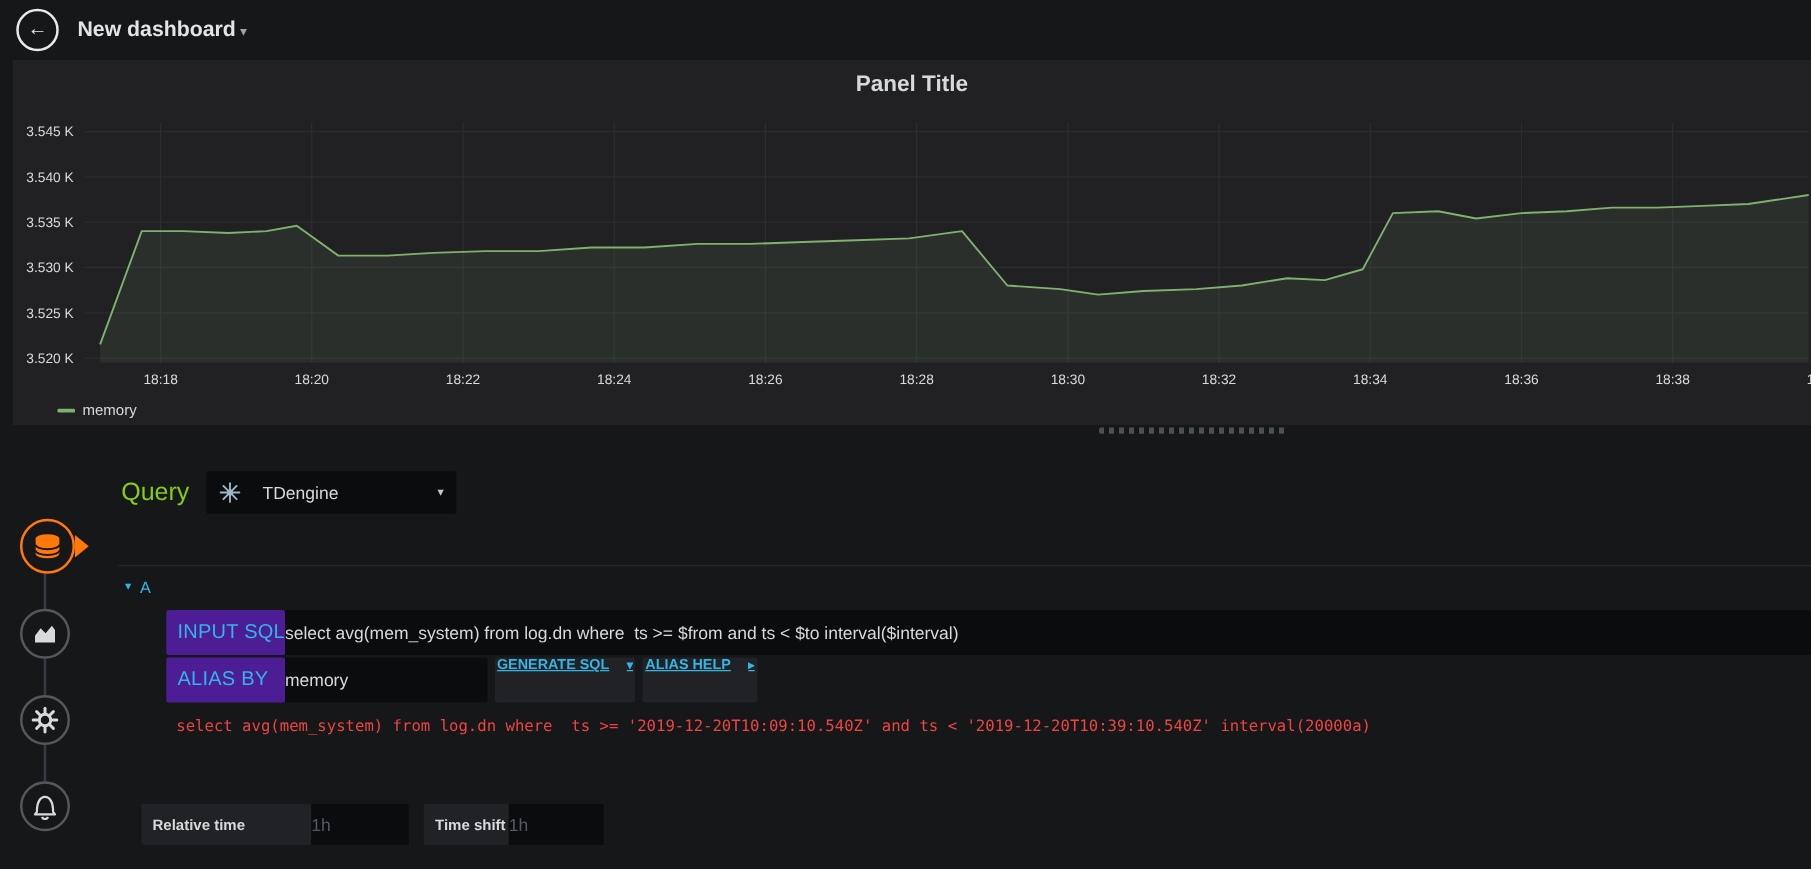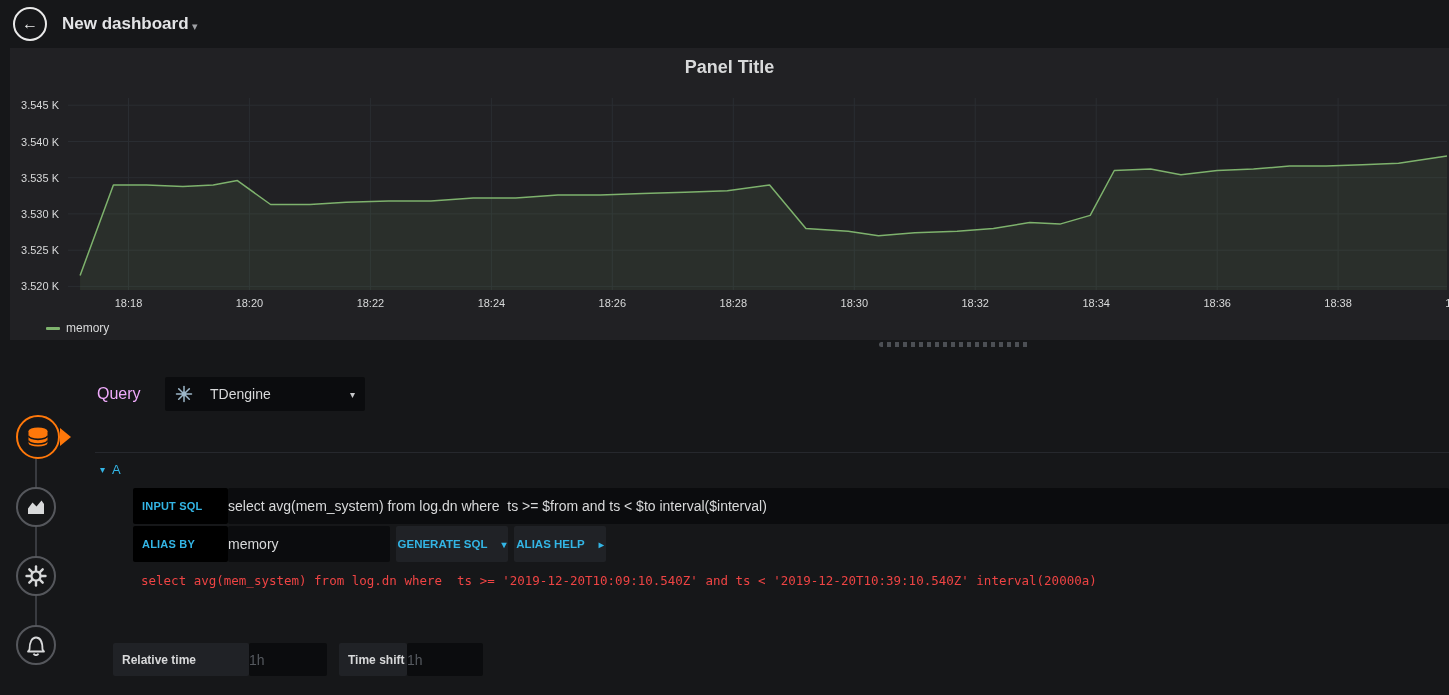--- a/index.html
+++ b/index.html
@@ -33,37 +33,37 @@
   .tab-circle { position:absolute; border-radius:50%; background:#161719; display:flex;
                 align-items:center; justify-content:center; cursor:pointer; }
   .tab-inactive { width:40px; height:40px; border:2px solid #55575c; }
   .tab-active { width:44px; height:44px; border:2px solid #ff780a; }
   .tab-pointer { position:absolute; left:60px; top:428px; width:0; height:0;
                  border-top:9px solid transparent; border-bottom:9px solid transparent;
                  border-left:11px solid #ff780a; }
 
   
   .q-title { position:absolute; left:97px; top:377px; height:34px; line-height:34px;
-             color:#f0abfc; font-size:16px; font-weight:500; }
+             color:#84cc16; font-size:20px; font-weight:500; }
   .ds-picker { position:absolute; left:165px; top:377px; width:200px; height:34px; background:#0b0c0e;
                border-radius:2px; display:flex; align-items:center; padding:0 10px; gap:17px;
                cursor:pointer; color:#d8d9da; font-size:14px; }
   .ds-caret { margin-left:auto; font-size:10px; color:#c7c8ca; }
   .row-divider { position:absolute; left:95px; top:452px; width:1354px; height:1px; background:#26282d; }
   .qrow-header { position:absolute; left:100px; top:459px; height:20px; display:flex; gap:7px;
                  align-items:center; color:#33b5e5; font-size:13px; cursor:pointer; }
   .caret-sm { font-size:10px; }
-  .form-label { position:absolute; background:#000000; color:#33b5e5; font-weight:700; font-size:11px;
+  .form-label { position:absolute; background:#4c1d95; color:#33b5e5; font-weight:400; font-size:16px;
                 display:flex; align-items:center; padding-left:9px; letter-spacing:.2px; border-radius:2px; }
   .form-input { position:absolute; background:#0b0c0e; border:none; outline:none; color:#d8d9da;
                 font-size:14px; font-family:inherit; padding:0 0; border-radius:2px; }
   .form-input::placeholder { color:#55595f; }
   .btn-text { position:absolute; background:#202226; color:#33b5e5; font-weight:700; font-size:11.5px;
-              border:none; display:flex; align-items:center; justify-content:center; gap:14px;
-              cursor:pointer; border-radius:2px; font-family:inherit; }
+              border:none; display:flex; align-items:flex-start; justify-content:center; gap:14px;
+              cursor:pointer; border-radius:2px; font-family:inherit;text-decoration:underline; }
   .generated-sql { position:absolute; left:141px; top:573px; color:#ef4444;
                    font-family:"DejaVu Sans Mono",monospace; font-size:12.5px; white-space:pre; }
   .time-label { position:absolute; background:#202226; color:#d8d9da; font-weight:700; font-size:12px;
                 display:flex; align-items:center; padding-left:9px; border-radius:2px; }
 </style>
 </head>
 <body>
 
 <div class="app">
 

